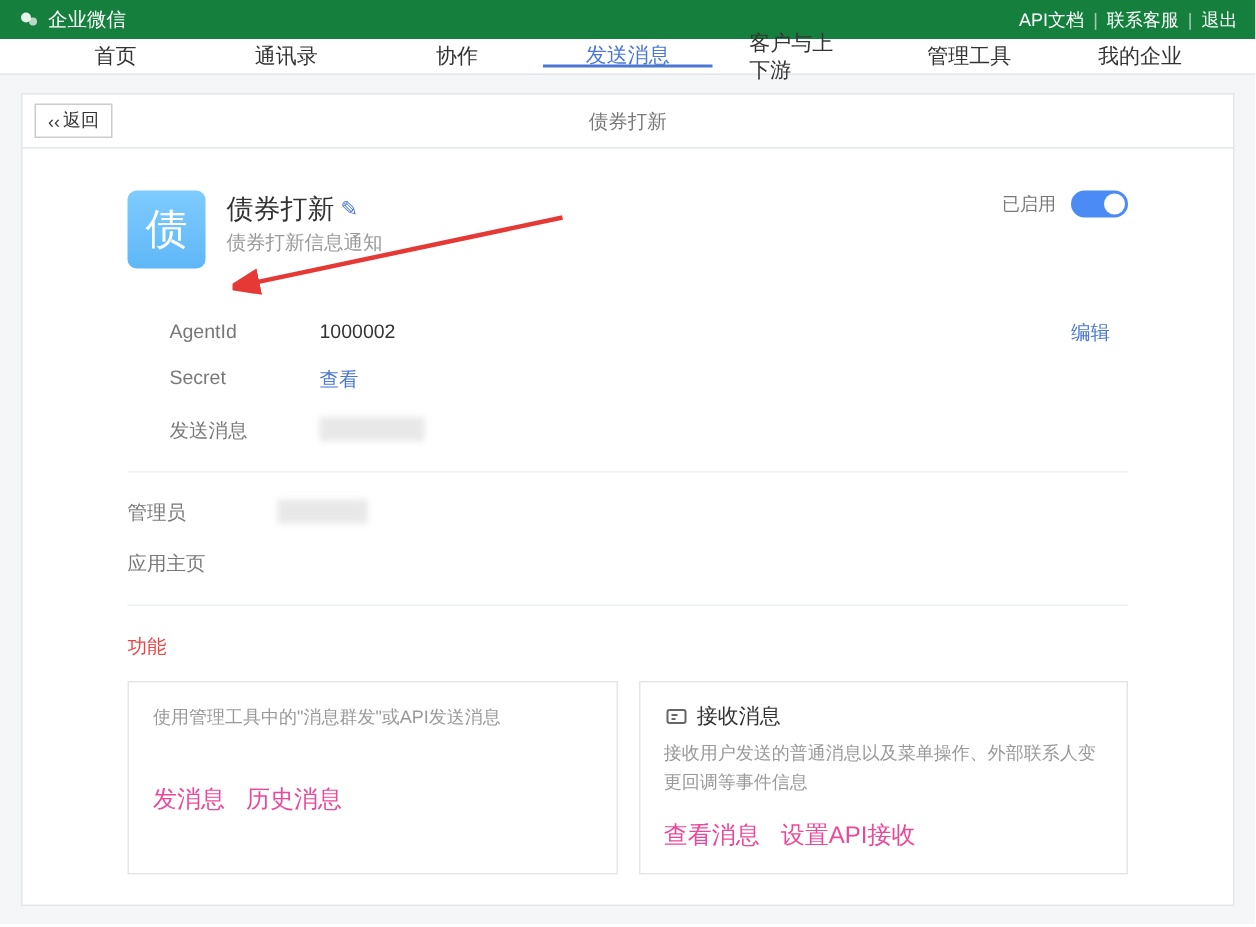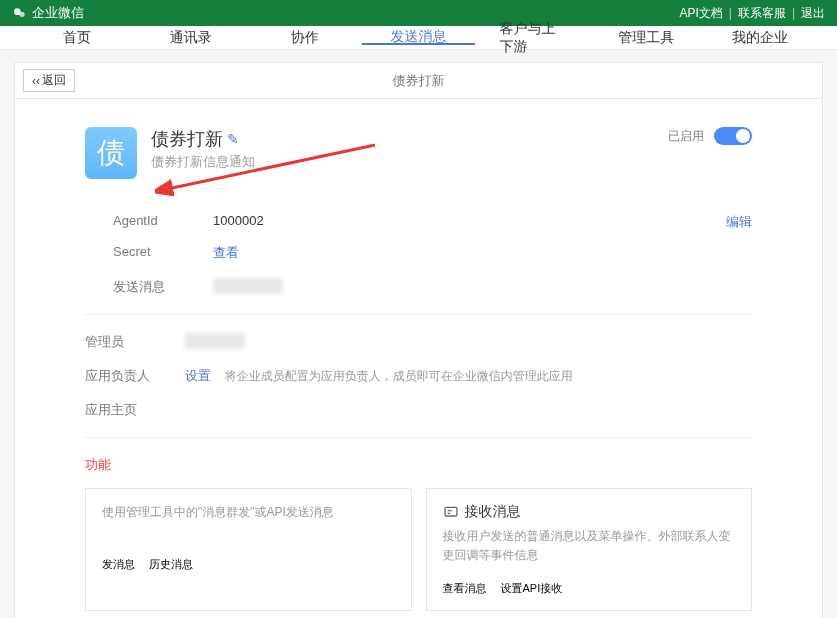--- a/index.html
+++ b/index.html
@@ -38,34 +38,34 @@
     .enable-wrap { display: flex; align-items: flex-end; gap: 10px; font-size: 12px; color: #787878; }
     .toggle { width: 38px; height: 18px; background: #4a8bf5; border-radius: 18px; position: relative; cursor: pointer; }
     .toggle::after { content: ''; position: absolute; right: 2px; top: 2px; width: 14px; height: 14px; background: #fff; border-radius: 50%; }
     
     
     .info-block { margin-top: 34px; margin-left: 28px; }
     .info-row { display: flex; align-items: flex-start; margin-bottom: 16px; font-size: 13px; position: relative; }
     .info-label { width: 100px; color: #787878; flex-shrink: 0; }
     .info-value { color: #333; }
     .link { color: #4a77d4; cursor: pointer; }
-    .edit-link { position: absolute; right: 0; top: 0; color: #4a77d4; cursor: pointer; font-size: 13px; }
+    .edit-link { position: absolute; right: 12px; top: 0; color: #4a77d4; cursor: pointer; font-size: 13px; }
     .blur-box { width: 70px; height: 16px; background: #e8e8e8; filter: blur(2px); }
     .desc-text { color: #999; margin-left: 10px; font-size: 12px; }
     
     .hr { border: none; border-top: 1px solid #eef0f3; margin: 18px 0 18px 0; }
     
     
     .section-title { color: #ef4444; font-size: 13px; margin-bottom: 14px; }
     .func-cards { display: flex; gap: 14px; }
     .func-card { border: 1px solid #e4e6e9; padding: 14px 16px 14px 16px; flex: 1; display: flex; flex-direction: column; }
     .func-card-title { display: flex; align-items: center; gap: 6px; font-size: 14px; color: #333; margin-bottom: 6px; }
     .func-card-desc { font-size: 12px; color: #999; line-height: 1.6; min-height: 40px; }
     .func-card-actions { margin-top: 14px; display: flex; gap: 14px; }
-    .func-card-actions span { color: #000000; cursor: pointer; font-size: 11px; }
+    .func-card-actions span { color: #ec4899; cursor: pointer; font-size: 16px; }
     .func-icon { width: 16px; height: 16px; display: inline-flex; align-items: center; justify-content: center; color: #666; }
     
     
     .arrow-annot { position: absolute; pointer-events: none; }
   </style>
 </head>
 <body>
 
 <div class="top-header">
   <div class="top-header-left">
@@ -149,27 +149,20 @@
       </div>
 
       <hr class="hr">
 
       <div>
         <div class="info-row">
           <div class="info-label">管理员</div>
           <div class="blur-box" style="width:60px;"></div>
         </div>
         <div class="info-row">
-          <div class="info-label">应用负责人</div>
-          <div>
-            <span class="link">设置</span>
-            <span class="desc-text">将企业成员配置为应用负责人，成员即可在企业微信内管理此应用</span>
-          </div>
-        </div>
-        <div class="info-row">
           <div class="info-label">应用主页</div>
         </div>
       </div>
 
       <hr class="hr">
 
       <div class="section-title">功能</div>
       <div class="func-cards">
         <div class="func-card">
           <div class="func-card-desc">使用管理工具中的"消息群发"或API发送消息</div>

